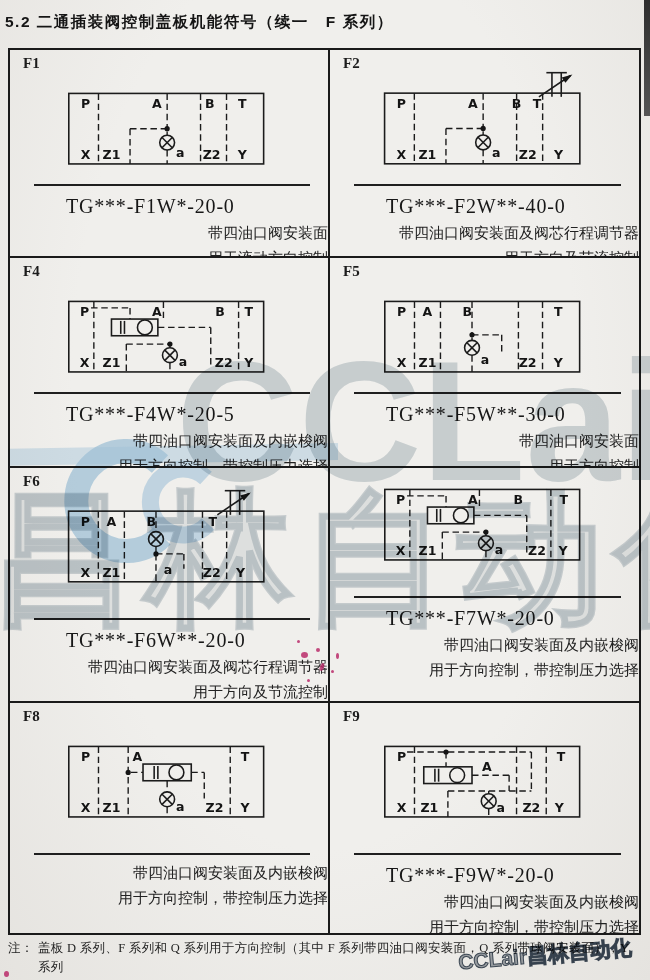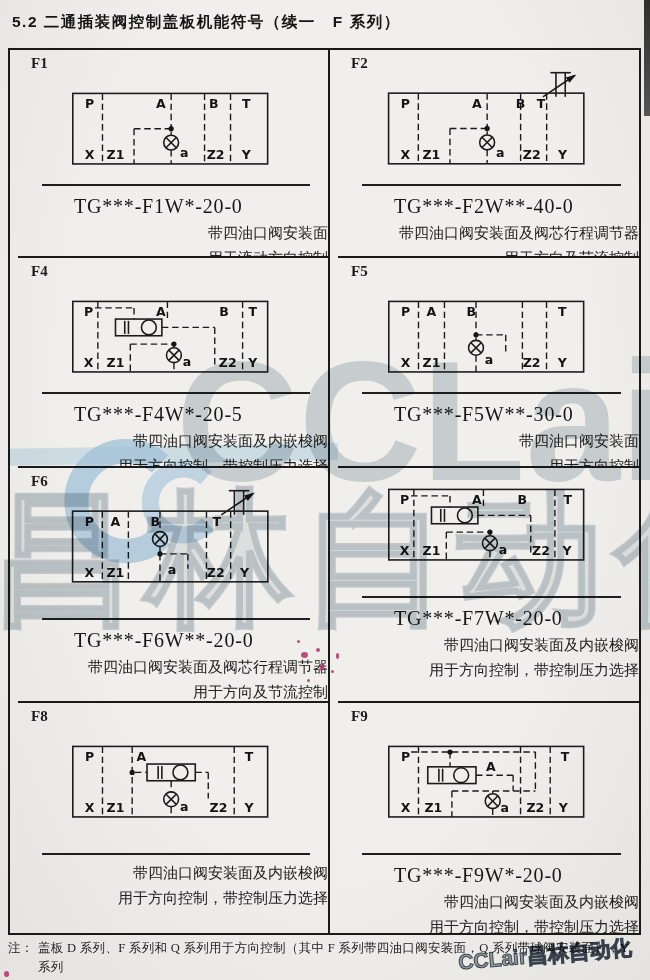--- a/index.html
+++ b/index.html
@@ -3,33 +3,33 @@
 <meta charset="utf-8">
 <style>
   html,body{margin:0;padding:0;}
   .page{
     position:relative;width:650px;height:980px;overflow:hidden;
     background:radial-gradient(ellipse at 50% 40%, #f0efec 55%, #e5e3df 100%);
     font-family:"Liberation Serif", serif;color:#1c1c1c;
   }
   
   .title{
-    position:absolute;left:12px;top:12px;width:620px;
+    position:absolute;left:5px;top:12px;width:620px;
     font-family:"Liberation Sans", sans-serif;font-weight:bold;
     font-size:15.5px;letter-spacing:1.5px;color:#151515;
   }
   
   .grid{
     position:absolute;left:8px;top:48px;width:633px;height:887px;
     border:2px solid #1a1a1a;display:grid;
     grid-template-columns:320px 1fr;
     grid-template-rows:208px 210px 235px 1fr;
     background:transparent;box-sizing:border-box;
   }
-  .cell{border-right:2px solid #1a1a1a;border-bottom:2px solid #1a1a1a;overflow:hidden;position:relative;margin-left:8px;}
+  .cell{border-right:2px solid #1a1a1a;border-bottom:2px solid #1a1a1a;overflow:hidden;position:relative;}
   .cell:nth-child(2n){border-right:none;}
   .cell:nth-child(7),.cell:nth-child(8){border-bottom:none;}
   .cell-label{margin:5px 0 0 13px;font-size:15px;font-weight:600;font-family:"Liberation Serif",serif;}
   .wrap{text-align:center;margin-top:14px;line-height:0;}
   .has-adj .wrap{margin-top:-5px;}
   .sep{height:2px;background:#1f1f1f;margin:8px 18px 7px 24px;}
   .r3 .sep,.r4 .sep{margin-top:24px;}
   .code{margin:4px 0 3px 56px;font-size:20px;letter-spacing:0.8px;color:#171717;line-height:1.3;font-family:Liberation Serif, serif;}
   .desc{margin:2px 0 0 56px;font-size:15px;line-height:1.5;color:#222;text-align:right;}
   

